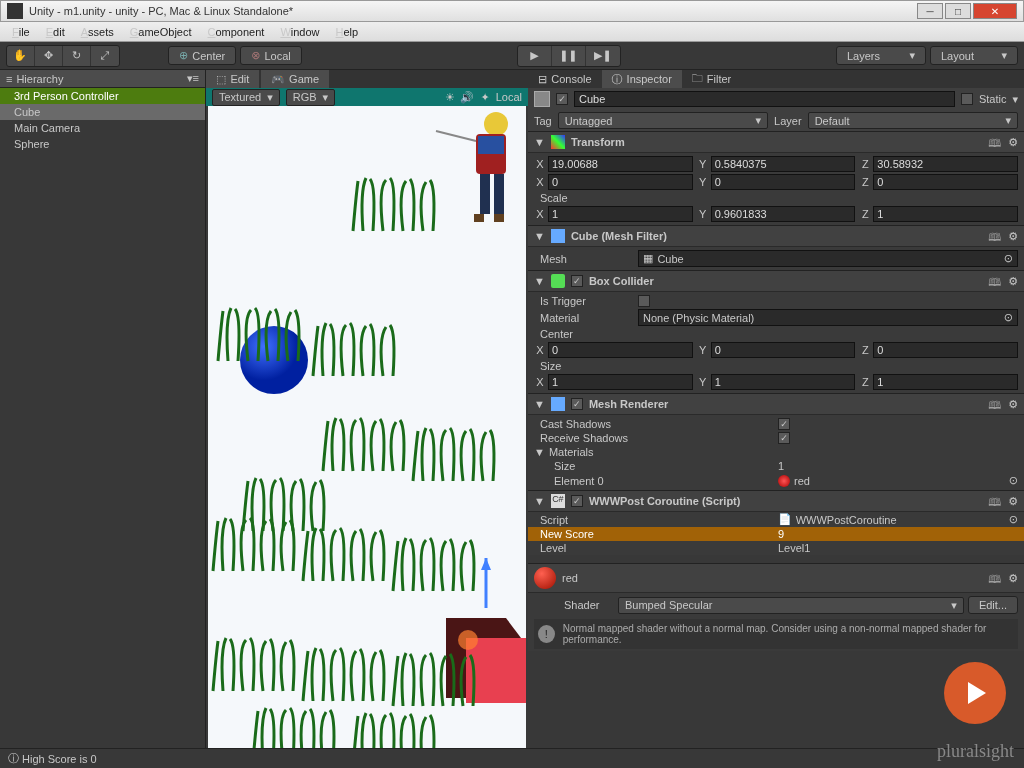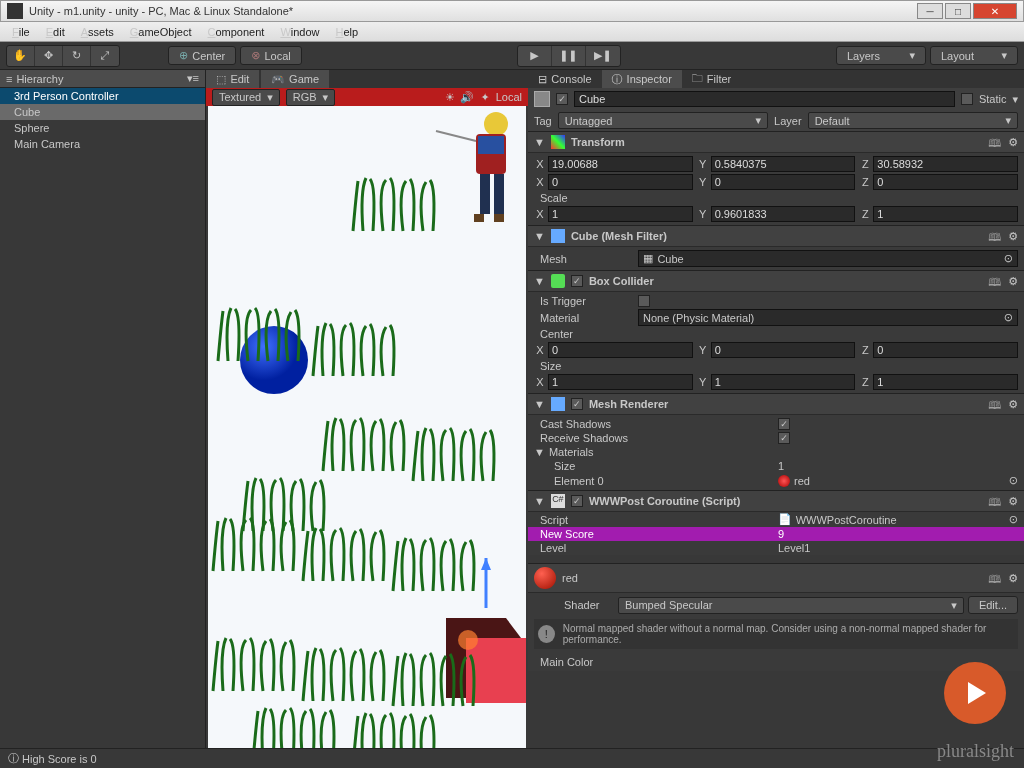--- a/index.html
+++ b/index.html
@@ -16,26 +16,26 @@
 .tool-grp{display:flex;background:#4a4a4a;border:1px solid #222;border-radius:3px}
 .tool-btn{width:28px;height:20px;display:flex;align-items:center;justify-content:center;border-right:1px solid #333}
 .tool-btn:last-child{border:0}
 .pill-btn{background:#4a4a4a;border:1px solid #222;border-radius:3px;padding:2px 10px;display:flex;align-items:center;gap:4px}
 .main{display:flex;height:698px}
 .left-panel{width:206px;background:#383838;border-right:1px solid #222;display:flex;flex-direction:column}
 .panel-tab{height:18px;background:#4c4c4c;display:flex;align-items:center;padding:0 6px;gap:4px;border-bottom:1px solid #222}
 .panel-toolbar{height:16px;display:flex;align-items:center;padding:0 6px;gap:8px;background:#424242}
 .hier-list{flex:1;background:#383838}
 .hier-item{padding:2px 14px;color:#c8c8c8}
-.hier-item.sel{background:#0c4a6e;color:#fff}
+.hier-item.sel{background:#4d7c0f;color:#fff}
 .hier-item.cube{background:#6a6a6a}
 .center-panel{width:322px;background:#383838;display:flex;flex-direction:column}
 .center-tabs{height:18px;display:flex;background:#333}
 .ctab{padding:2px 10px;background:#4c4c4c;display:flex;align-items:center;gap:4px;margin-right:2px}
-.center-toolbar{height:18px;display:flex;align-items:center;gap:6px;padding:0 6px;background:#b91c1c}
+.center-toolbar{height:18px;display:flex;align-items:center;gap:6px;padding:0 6px;background:#0f766e}
 .dropdown{background:#4a4a4a;border:1px solid #222;padding:1px 6px;display:flex;align-items:center;gap:6px;border-radius:2px}
 .viewport{flex:1;background:#f5f8fb;position:relative;margin:0 2px;overflow:hidden}
 .right-panel{flex:1;background:#383838;display:flex;flex-direction:column;overflow:hidden}
 .right-tabs{height:18px;display:flex;background:#333}
 .rtab{padding:2px 10px;display:flex;align-items:center;gap:4px}
 .rtab.active{background:#4c4c4c}
 .insp{flex:1;overflow-y:auto;padding-bottom:20px}
 .insp-header{display:flex;align-items:center;padding:3px 6px;gap:6px;background:#3f3f3f}
 .cube-ico{width:16px;height:16px;background:#888;border:1px solid #aaa}
 .chk{width:12px;height:12px;background:#5a5a5a;border:1px solid #222;display:inline-flex;align-items:center;justify-content:center;font-size:9px}
@@ -45,21 +45,21 @@
 .comp-header .ico{width:14px;height:14px}
 .comp-body{padding:2px 6px;background:#3a3a3a}
 .prop-row{display:flex;align-items:center;padding:1px 0;gap:4px}
 .prop-label{width:100px;padding-left:6px}
 .xyz-row{display:flex;gap:4px;flex:1}
 .xyz-field{display:flex;align-items:center;gap:2px;flex:1}
 .xyz-lbl{width:12px;text-align:center}
 .num-input{background:#2a2a2a;border:1px solid #111;padding:1px 3px;flex:1;color:#ddd;min-width:0}
 .obj-field{background:#2a2a2a;border:1px solid #111;padding:1px 4px;flex:1;display:flex;align-items:center;gap:4px}
 .gear{width:14px;height:14px;margin-left:auto;opacity:.7}
-.prop-highlight{background:#a21caf}
+.prop-highlight{background:#a16207}
 .statusbar{position:absolute;bottom:0;left:0;right:0;height:20px;background:#383838;display:flex;align-items:center;padding:0 8px;border-top:1px solid #222}
 .grass{position:absolute;width:90px;height:60px}
 .grass svg{width:100%;height:100%}
 .ps-logo{position:absolute;right:10px;bottom:6px;color:#888;font-size:18px;font-family:Georgia,serif}
 .play-badge{position:absolute;right:18px;bottom:44px;width:62px;height:62px;border-radius:50%;background:#d85a2a;display:flex;align-items:center;justify-content:center}
 </style>
 </head>
 <body>
 
 <div class="titlebar">
@@ -119,22 +119,22 @@
 
   <div class="left-panel">
     <div class="panel-tab">
       <span>≡</span>
       <span>Hierarchy</span>
       <span style="margin-left:auto">▾≡</span>
     </div>
     <div class="hier-list">
       <div class="hier-item sel">3rd Person Controller</div>
       <div class="hier-item cube">Cube</div>
+      <div class="hier-item">Main Camera</div>
       <div class="hier-item">Sphere</div>
-      <div class="hier-item">Main Camera</div>
     </div>
   </div>
 
   <div class="center-panel">
     <div class="center-tabs">
       <div class="ctab">
           <span>⬚</span>
           <span>Edit</span>
         </div>
       <div class="ctab">
@@ -486,23 +486,20 @@
           <div class="dropdown" style="flex:1">
               <span>Bumped Specular</span>
               <span style="margin-left:auto">▾</span>
             </div>
           <div class="pill-btn">Edit...</div>
         </div>
         <div class="prop-row" style="background:#333;padding:4px;margin-top:4px;gap:8px">
           <span style="width:18px;height:18px;background:#888;border-radius:50%;display:flex;align-items:center;justify-content:center;color:#222">!</span>
           <span style="font-size:10px;opacity:.8">Normal mapped shader without a normal map. Consider using a non-normal mapped shader for performance.</span>
         </div>
-        <div class="prop-row" style="margin-top:6px">
-            <span class="prop-label">Main Color</span>
-          </div>
       </div>
     </div>
   </div>
 </div>
 
 <div class="statusbar">
   <span>ⓘ</span>&nbsp;
   <span>High Score is 0</span>
 </div>
 

